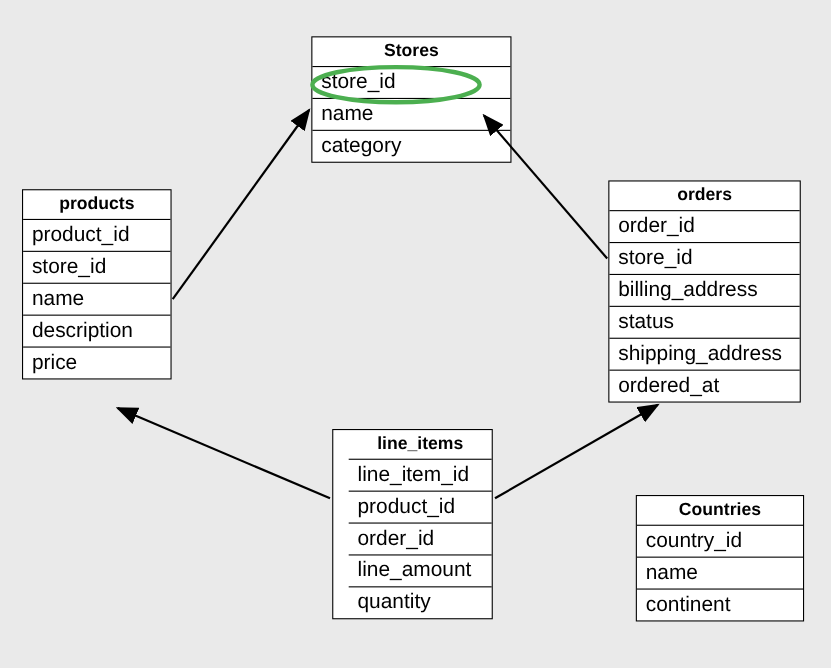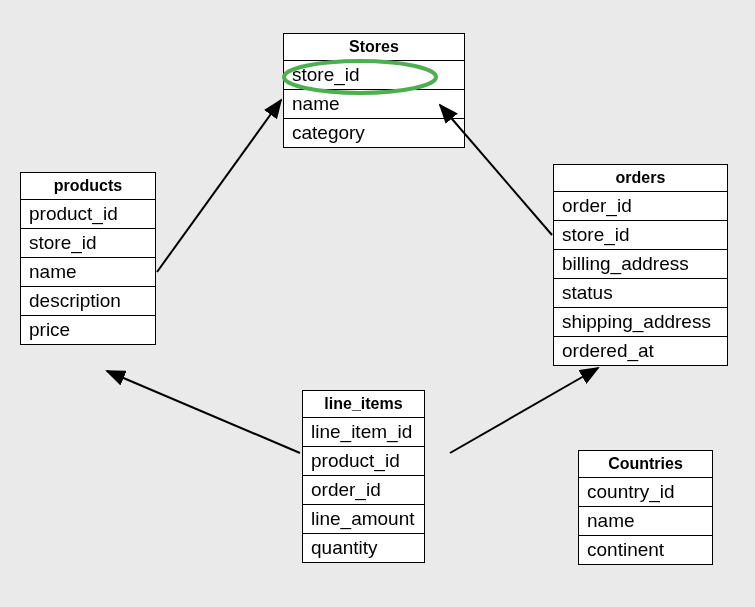--- a/index.html
+++ b/index.html
@@ -66,30 +66,30 @@
 <div class="entity" style="left:553px; top:164px; width:175px;">
   <div class="entity-header">orders</div>
   <div class="entity-row">order_id</div>
   <div class="entity-row">store_id</div>
   <div class="entity-row">billing_address</div>
   <div class="entity-row">status</div>
   <div class="entity-row">shipping_address</div>
   <div class="entity-row">ordered_at</div>
 </div>
 
-<div class="entity" style="left:302px; top:390px; width:123px;">
+<div class="entity" style="left:302px; top:390px; width:146px;padding-left:14px;">
   <div class="entity-header">line_items</div>
   <div class="entity-row">line_item_id</div>
   <div class="entity-row">product_id</div>
   <div class="entity-row">order_id</div>
   <div class="entity-row">line_amount</div>
   <div class="entity-row">quantity</div>
 </div>
 
-<div class="entity" style="left:578px; top:450px; width:135px;">
+<div class="entity" style="left:578px; top:450px; width:153px;">
   <div class="entity-header">Countries</div>
   <div class="entity-row">country_id</div>
   <div class="entity-row">name</div>
   <div class="entity-row">continent</div>
 </div>
 
 <svg class="overlay">
   <defs>
     <marker id="arrowhead" markerWidth="10" markerHeight="8" refX="9" refY="4" orient="auto">
       <polygon points="0 0, 10 4, 0 8" fill="#000"></polygon>

